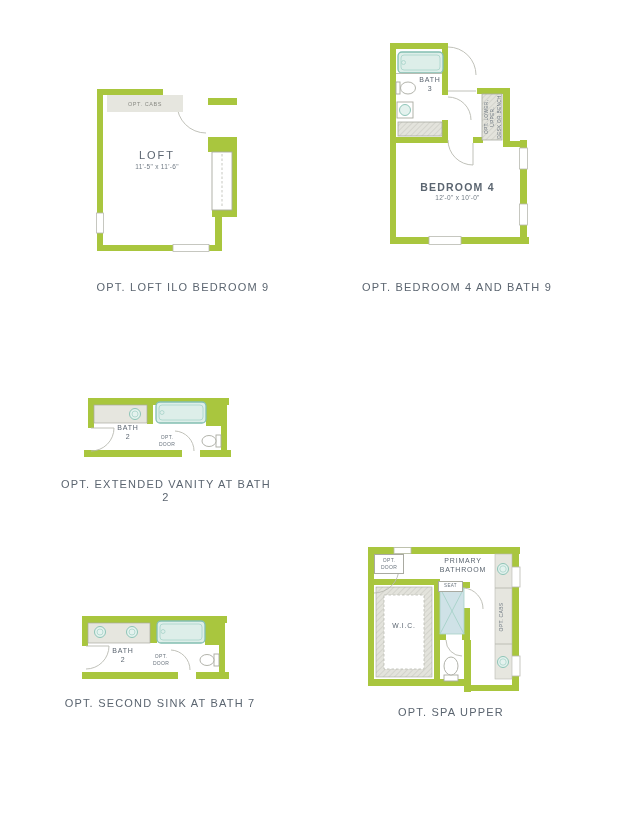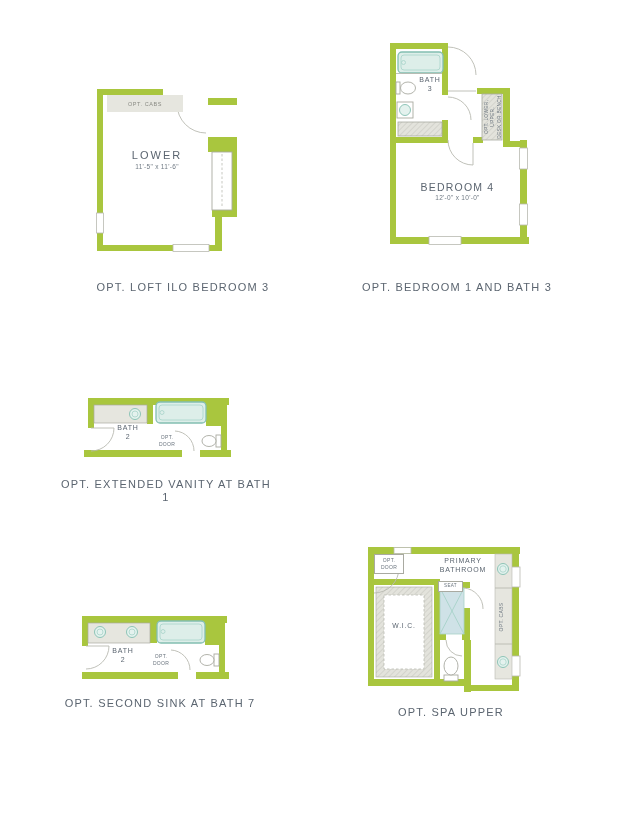--- a/index.html
+++ b/index.html
@@ -63,24 +63,24 @@
       </g>
       <g>
         <rect x="117" y="69" width="20" height="58" fill="#ffffff" stroke="var(--fixture-stroke)" stroke-width="0.9"></rect>
         <line class="dash" x1="127" y1="71" x2="127" y2="125"></line>
       </g>
       <g>
         <path class="arc" d="M 82 21 A 29 29 0 0 0 111 50"></path>
       </g>
     </svg>
     <div class="cabsbox boxlbl" style="left:12px;top:12px;width:76px;height:17px;">OPT. CABS</div>
-    <div class="txt room-lg" style="left:10px;top:66px;width:104px;">LOWER</div>
+    <div class="txt room-lg" style="left:10px;top:66px;width:104px;">LOFT</div>
     <div class="txt dims" style="left:10px;top:80px;width:104px;">11'-5" x 11'-6"</div>
   </div>
-  <div class="cap" style="left:58px;top:281px;width:250px;">OPT. LOFT ILO BEDROOM 3</div>
+  <div class="cap" style="left:58px;top:281px;width:250px;">OPT. LOFT ILO BEDROOM 9</div>
 
   <div class="plan" style="left:385px;top:42px;width:150px;height:216px;">
     <svg width="150" height="216" viewBox="0 0 150 216">
       <defs>
         <pattern id="hatch2" width="4" height="4" patternUnits="userSpaceOnUse" patternTransform="rotate(45)">
           <rect width="4" height="4" fill="#e3e3dc"></rect>
           <line x1="0" y1="0" x2="0" y2="4" stroke="#cbcbc3" stroke-width="1.3"></line>
         </pattern>
       </defs>
       <g>
@@ -131,24 +131,24 @@
     </svg>
     <div class="txt room-sm" style="left:30px;top:34px;width:30px;">
       <div>BATH</div>
       <div>3</div>
     </div>
     <div class="txt tiny rot" style="left:85px;top:67px;width:44px;height:16px;font-size:4.8px;">
       <div>OPT. LOWER,</div>
       <div>UPPER,</div>
       <div>DESK OR BENCH</div>
     </div>
-    <div class="txt room-md" style="left:15px;top:139px;width:115px;">BEDROOM 4</div>
+    <div class="txt room-md" style="left:15px;top:139px;width:115px;font-weight:bold;">BEDROOM 4</div>
     <div class="txt dims" style="left:15px;top:152px;width:115px;">12'-0" x 10'-0"</div>
   </div>
-  <div class="cap" style="left:352px;top:281px;width:210px;">OPT. BEDROOM 1 AND BATH 3</div>
+  <div class="cap" style="left:352px;top:281px;width:210px;">OPT. BEDROOM 4 AND BATH 9</div>
 
   <div class="plan" style="left:82px;top:393px;width:150px;height:72px;">
     <svg width="150" height="72" viewBox="0 0 150 72">
       <g>
         <rect class="w" x="6" y="5" width="141" height="7"></rect>
         <rect class="w" x="6" y="5" width="6" height="30"></rect>
         <rect class="w" x="2" y="57" width="147" height="7"></rect>
         <rect class="w" x="65" y="7" width="6" height="24"></rect>
         <rect class="w" x="124" y="7" width="21" height="26"></rect>
         <rect class="w" x="139" y="33" width="6" height="31"></rect>
@@ -176,21 +176,21 @@
     </svg>
     <div class="txt room-sm" style="left:32px;top:31px;width:28px;">
       <div>BATH</div>
       <div>2</div>
     </div>
     <div class="txt tiny" style="left:72px;top:41px;width:26px;">
       <div>OPT.</div>
       <div>DOOR</div>
     </div>
   </div>
-  <div class="cap" style="left:56px;top:478px;width:220px;">OPT. EXTENDED VANITY AT BATH 1</div>
+  <div class="cap" style="left:56px;top:478px;width:220px;">OPT. EXTENDED VANITY AT BATH 2</div>
 
   <div class="plan" style="left:78px;top:610px;width:160px;height:78px;">
     <svg width="160" height="78" viewBox="0 0 160 78">
       <g>
         <rect class="w" x="4" y="6" width="145" height="7"></rect>
         <rect class="w" x="4" y="6" width="6" height="30"></rect>
         <rect class="w" x="4" y="62" width="147" height="7"></rect>
         <rect class="w" x="72" y="11" width="7" height="22"></rect>
         <rect class="w" x="127" y="9" width="20" height="26"></rect>
         <rect class="w" x="141" y="35" width="6" height="34"></rect>

